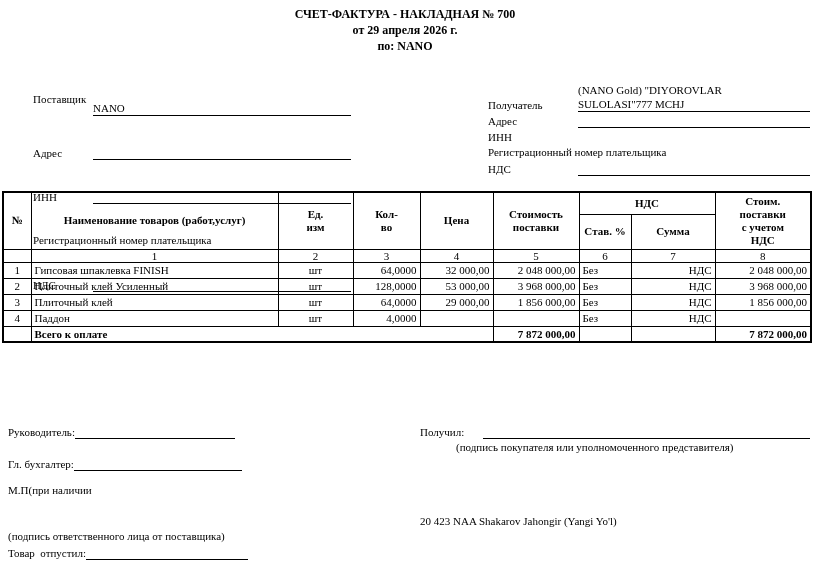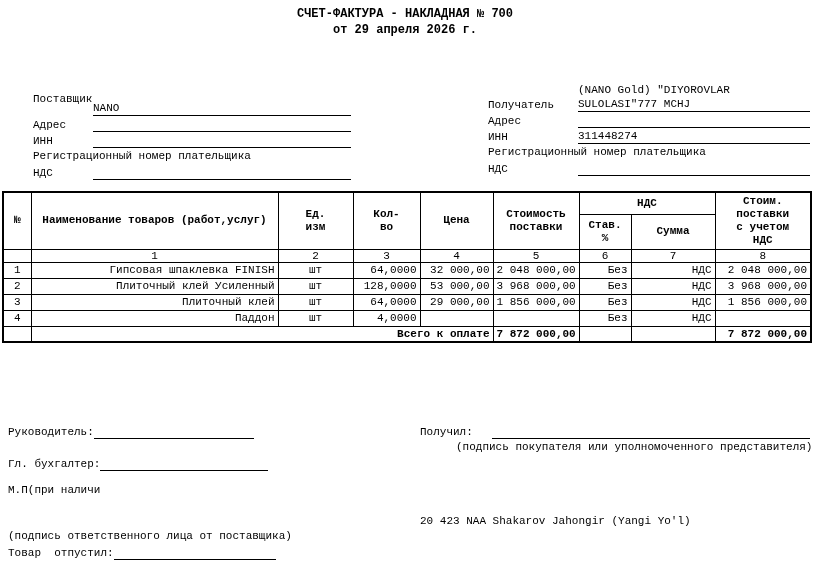--- a/index.html
+++ b/index.html
@@ -1,27 +1,27 @@
 <!DOCTYPE html>
 <html><head>
 <meta charset="utf-8">
 <style>
   * { margin:0; padding:0; box-sizing:border-box; }
   html,body { background:#fff; }
   .page {
     position:relative; width:828px; height:567px; background:#ffffff;
-    font-family:Liberation Mono, monospace; font-size:11px; color:#000;
+    font-family:Liberation Serif, serif; font-size:11px; color:#000;
     overflow:hidden;
   }
   
   .title-block { position:absolute; top:6px; left:0; width:810px; text-align:center;
     font-weight:bold; font-size:12px; line-height:16px; }
   
   .info-block { position:absolute; display:flex; flex-direction:column; }
-  .info-left  { left:33px; top:86px; width:318px; }
+  .info-left  { left:33px; top:86px; width:318px;gap:28px; }
   .info-right { left:488px; top:82px; width:322px; }
   .irow { display:flex; align-items:flex-end; height:16px; }
   .irow.first { height:30px; }
   .ilabel { flex:0 0 60px; line-height:13px; white-space:pre; }
   .info-right .ilabel { flex:0 0 90px; }
   .info-left .first .ilabel { position:relative; top:-10px; }
   .ival { flex:1 1 auto; border-bottom:1px solid #000; line-height:13px; min-height:14px; white-space:pre; }
   .ival.two { display:flex; flex-direction:column; line-height:14px; }
   .irow.reg { align-items:center; }
   .irow.reg span { line-height:13px; white-space:pre; }
@@ -29,39 +29,40 @@
   .inv-table { position:absolute; left:2px; top:191px; width:808px;
     border-collapse:collapse; table-layout:fixed; font-size:11px;
     border:2px solid #000; }
   .inv-table th, .inv-table td { border:1px solid #000; padding:0 3px; overflow:hidden; }
   .inv-table th { font-weight:bold; text-align:center; vertical-align:middle;
     white-space:pre-line; line-height:13px; }
   .inv-table tr.h1 th.vat-group { height:22px; }
   .inv-table tr.h2 th { height:35px; }
   .inv-table tr.nums td { text-align:center; height:13px; line-height:12px; padding:0 2px; }
   .inv-table tbody td { height:16px; line-height:14px; white-space:nowrap; }
-  .inv-table .c { text-align:center; } .inv-table .l { text-align:right;margin-left:12px; } .inv-table .r { text-align:right; }
+  .inv-table .c { text-align:center; } .inv-table .l { text-align:left;margin-left:12px; } .inv-table .r { text-align:right; }
   .inv-table tfoot td { height:16px; line-height:14px; font-weight:bold; white-space:nowrap; }
   
   .itogo { position:absolute; left:33px; top:381px; font-weight:bold; white-space:pre; }
   
   .sig { position:absolute; display:flex; align-items:flex-end; height:14px; }
   .sig span { line-height:13px; white-space:pre; }
   .sig .line { border-bottom:1px solid #000; height:13px; }
   .note { position:absolute; line-height:13px; white-space:pre; }
   .clip { overflow:hidden; white-space:nowrap; }
 </style>
 </head>
 <body>
 
 <div class="page">
 
   <div class="title-block">
     <div>СЧЕТ-ФАКТУРА - НАКЛАДНАЯ № 700</div>
     <div>от 29 апреля 2026 г.</div>
+    <div>по: NANO</div>
   </div>
 
   <div class="info-block info-left">
     <div class="irow first">
       <span class="ilabel">Поставщик</span>
       <span class="ival">NANO</span>
     </div>
     <div class="irow">
       <span class="ilabel">Адрес</span>
       <span class="ival"></span>
@@ -86,21 +87,20 @@
         <span>(NANO Gold) "DIYOROVLAR</span>
         <span>SULOLASI"777 MCHJ</span>
       </span>
     </div>
     <div class="irow">
       <span class="ilabel">Адрес</span>
       <span class="ival"></span>
     </div>
     <div class="irow">
       <span class="ilabel">ИНН</span>
-      <span class="ival">311448274</span>
     </div>
     <div class="irow reg">
       <span>Регистрационный номер плательщика</span>
     </div>
     <div class="irow">
       <span class="ilabel">НДС</span>
       <span class="ival"></span>
     </div>
   </div>
 

